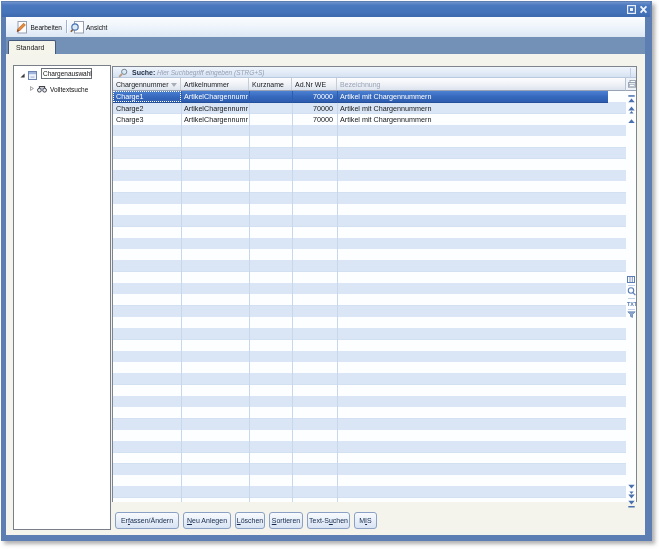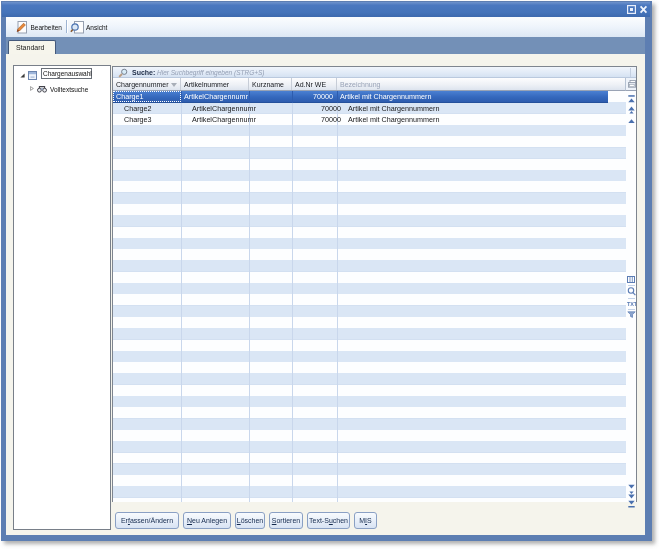--- a/index.html
+++ b/index.html
@@ -23,21 +23,21 @@
   #grid{position:absolute;left:112px;top:66px;width:525px;height:436px;background:#ffffff;border:1px solid #7e858f;z-index:2;}
   #search{position:absolute;left:113px;top:67px;width:523px;height:11px;z-index:3;
        background:linear-gradient(#f0f5fc 0%,#e2ebf7 55%,#d5e2f2 100%);border-bottom:1px solid #bac9de;}
   #header{position:absolute;left:113px;top:78px;width:523px;height:13px;z-index:3;
        background:linear-gradient(#fdfdfe 0%,#eef1f6 55%,#dde4ee 100%);border-bottom:1px solid #99a3b5;}
   .hcell{position:absolute;top:0;height:12px;border-right:1px solid #c7cdd7;}
   .hcell span{position:absolute;left:3px;top:3px;font-size:7px;color:#16191e;white-space:nowrap;}
   #rows{position:absolute;left:113px;top:91px;width:513px;height:411px;z-index:3;
        background:repeating-linear-gradient(to bottom,#fdfeff 0px,#fdfeff 10.9px,#d3e0f1 10.9px,#d3e0f1 11.3px,#dae6f5 11.3px,#dae6f5 22.2px,#d3e0f1 22.2px,#d3e0f1 22.6px);}
   .colline{position:absolute;top:0;width:1px;height:411px;background:#c9d7ec;}
-  .row{position:absolute;left:8px;width:513px;height:11.3px;}
+  .row{position:absolute;left:0;width:513px;height:11.3px;}
   .c{position:absolute;top:1.2px;font-size:7.2px;color:#18181a;white-space:nowrap;}
   #selrow{position:absolute;left:0;top:0;width:495px;height:11.5px;
        background:linear-gradient(#4b80d2 0%,#3568bd 55%,#2d5cae 100%);border-bottom:1px solid #24509b;}
   #selrow .c{color:#ffffff;}
   #focuscell{position:absolute;left:0;top:0;width:68px;height:10.5px;border:1px dotted #ffffff;}
   #strip{position:absolute;left:626px;top:91px;width:10px;height:411px;background:#fdfeff;z-index:4;}
   #printbox{position:absolute;left:625px;top:78px;width:11px;height:13px;background:#eef3fa;
        border-left:1px solid #b6c2d2;border-bottom:1px solid #99a3b5;z-index:5;}
   .btn{position:absolute;top:512px;height:17px;border:1px solid #8aa0c4;border-radius:3px;z-index:3;
        background:linear-gradient(#f8fbfe 0%,#e8eff9 50%,#d8e3f3 100%);

